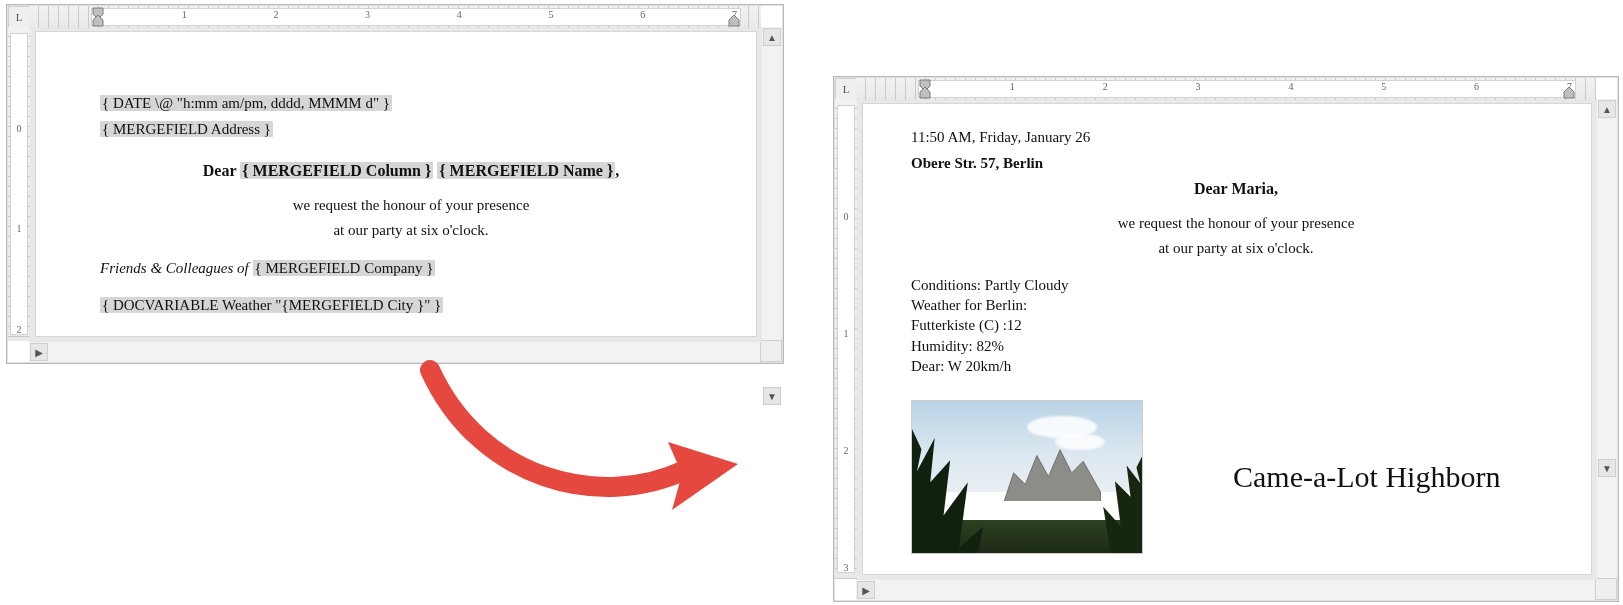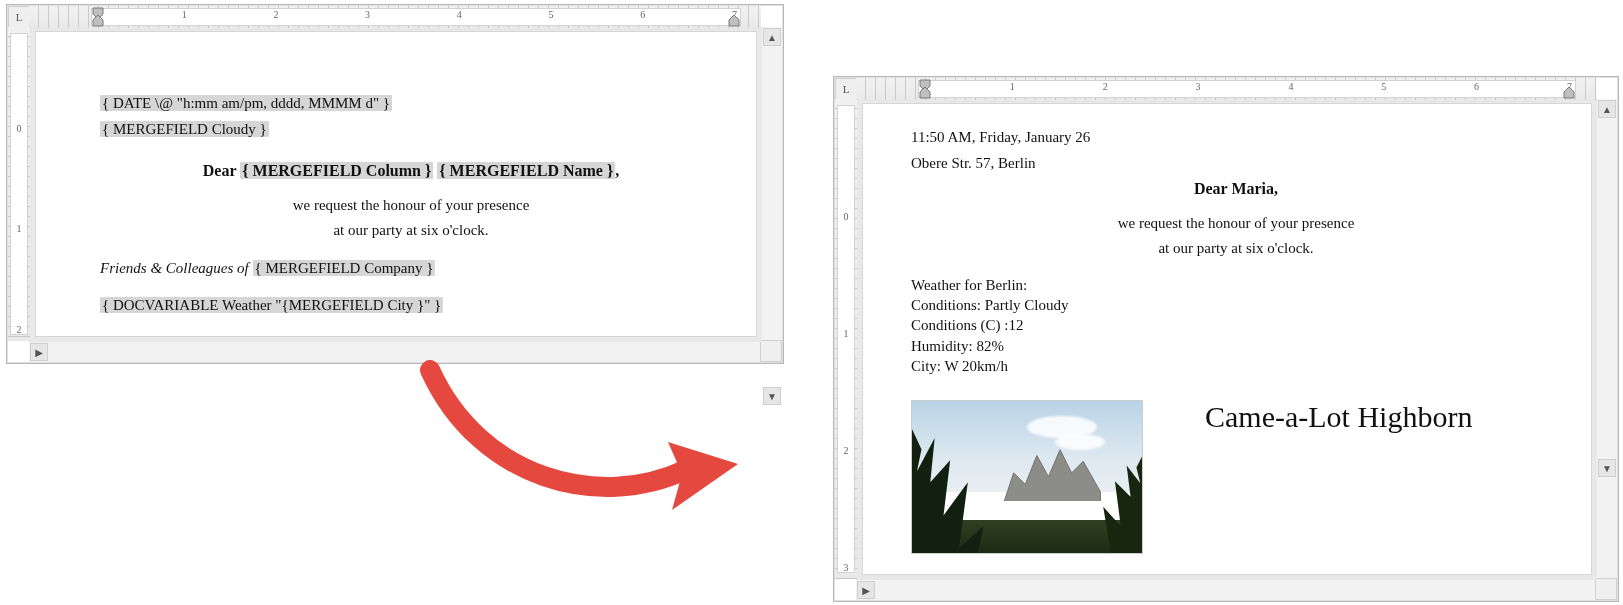--- a/index.html
+++ b/index.html
@@ -245,21 +245,21 @@
       <div class="arrow right">▶</div>
     </div>
     <div class="corner-br"></div>
 
     <div class="page-area">
       <div class="page" style="padding-top:56px;">
         <div class="left-line">
           <span class="fieldcode">{ DATE \@ "h:mm am/pm, dddd, MMMM d" }</span>
         </div>
         <div class="left-line">
-          <span class="fieldcode">{ MERGEFIELD Cloudy }</span>
+          <span class="fieldcode">{ MERGEFIELD Address }</span>
         </div>
         <div class="left-line center bold bigserif" style="margin-top:22px;">
           <span>Dear </span><span class="fieldcode">{ MERGEFIELD Column }</span> <span class="fieldcode">{ MERGEFIELD Name }</span><span>,</span>
         </div>
         <div class="left-line center" style="margin-top:14px;">we request the honour of your presence</div>
         <div class="left-line center">at our party at six o'clock.</div>
         <div class="left-line rightalign italic" style="margin-top:18px;">
           <span>Friends &amp; Colleagues of </span><span class="fieldcode" style="font-style:normal;">{ MERGEFIELD Company }</span>
         </div>
         <div class="left-line" style="margin-top:18px;">
@@ -324,37 +324,37 @@
     </div>
     <div class="scroll-h">
       <div class="arrow left">◀</div>
       <div class="arrow right">▶</div>
     </div>
     <div class="corner-br"></div>
 
     <div class="page-area">
       <div class="page" style="padding:18px 30px 18px 48px;">
         <div class="left-line">11:50 AM, Friday, January 26</div>
-        <div class="left-line" style="margin-top:2px;">Obere Str. 57, Berlin</div>
+        <div class="left-line" style="margin-top:2px;font-weight:bold;">Obere Str. 57, Berlin</div>
 
         <div class="left-line center bold bigserif" style="margin-top:4px;">Dear Maria,</div>
 
         <div class="left-line center" style="margin-top:14px;">we request the honour of your presence</div>
         <div class="left-line center">at our party at six o'clock.</div>
 
 
         <div class="smallblock" style="margin-top:16px;">
+          <div>Conditions: Partly Cloudy</div>
           <div>Weather for Berlin:</div>
-          <div>Conditions: Partly Cloudy</div>
-          <div>Conditions (C) :12</div>
+          <div>Futterkiste (C) :12</div>
           <div>Humidity: 82%</div>
-          <div>City: W 20km/h</div>
-        </div>
-
-        <div style="display:flex; gap:62px; margin-top:24px;">
+          <div>Dear: W 20km/h</div>
+        </div>
+
+        <div style="display:flex; align-items:center; gap:90px; margin-top:24px;">
           <div class="photo">
             <div class="sky"></div>
             <div class="cloud" style="left:50%; top:10%; width:70px; height:22px;"></div>
             <div class="cloud" style="left:62%; top:22%; width:50px; height:16px;"></div>
             <div class="mountain">
               <svg viewBox="0 0 100 60" preserveAspectRatio="none">
                 <polygon points="0,60 10,30 22,42 34,12 46,34 58,6 70,30 82,18 100,50 100,60" fill="#8c8d88"></polygon>
                 <polygon points="0,60 10,30 22,42 34,12 46,34 58,6 70,30 82,18 100,50 100,60" fill="none" stroke="#6d6e68" stroke-width="1"></polygon>
               </svg>
             </div>

